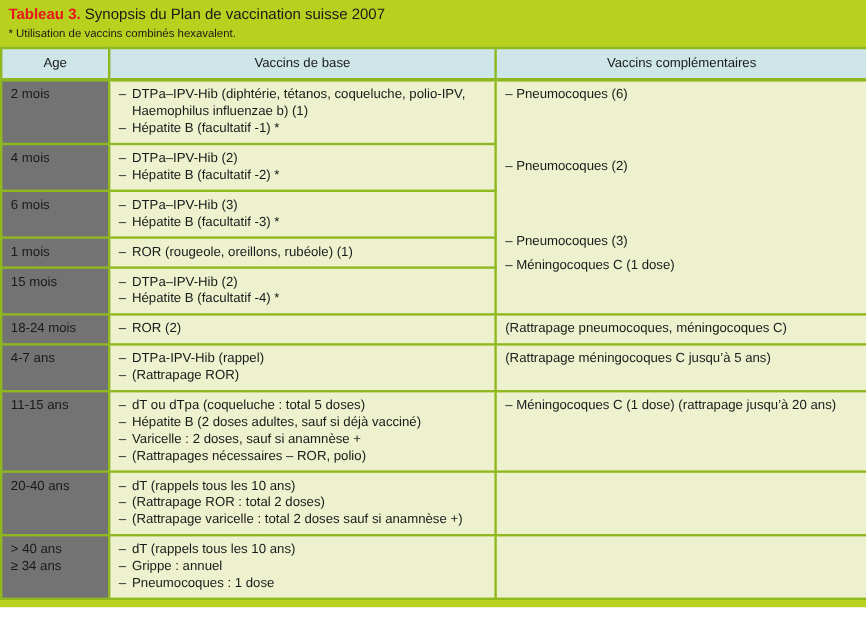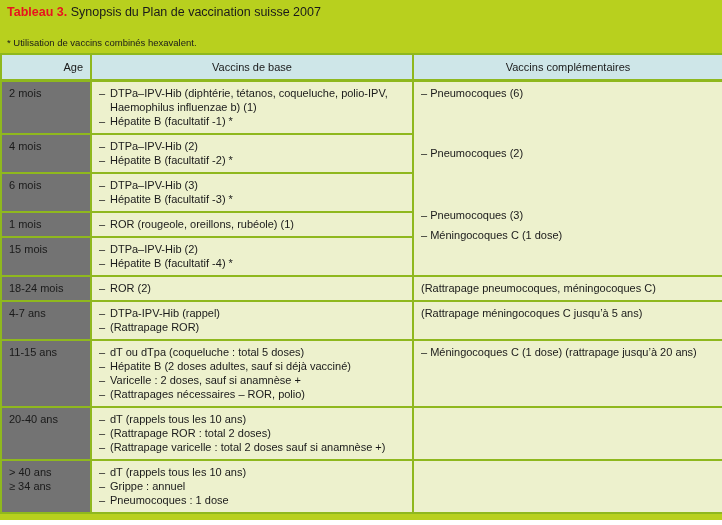--- a/index.html
+++ b/index.html
@@ -38,21 +38,21 @@
     color: #e8141e;
     font-weight: bold;
   }
   .title-main {
     color: #1a1a1a;
   }
   .title-footnote {
     font-size: 9.5px;
     line-height: 12px;
     color: #1a1a1a;
-    margin-top: 17px;
+    margin-top: 3px;
     white-space: nowrap;
   }
 
   
   .vac-table {
     width: 722px;
     border-collapse: collapse;
     table-layout: fixed;
     background: #b8d01e;
   }
@@ -72,21 +72,21 @@
   }
   .vac-table tr.header-row th {
     background: #cee6e8;
     font-weight: normal;
     padding-top: 5px;
     padding-bottom: 5px;
     border-top: 2px solid #8fb81e;
     border-bottom: 3px solid #8fb81e;
   }
   .vac-table th.h-age {
-    text-align: right;
+    text-align: center;
     margin-top: 40px;
   }
   .vac-table th.h-base,
   .vac-table th.h-comp {
   }
 
   td.age-cell {
     background: #737373;
     white-space: nowrap;
   }

